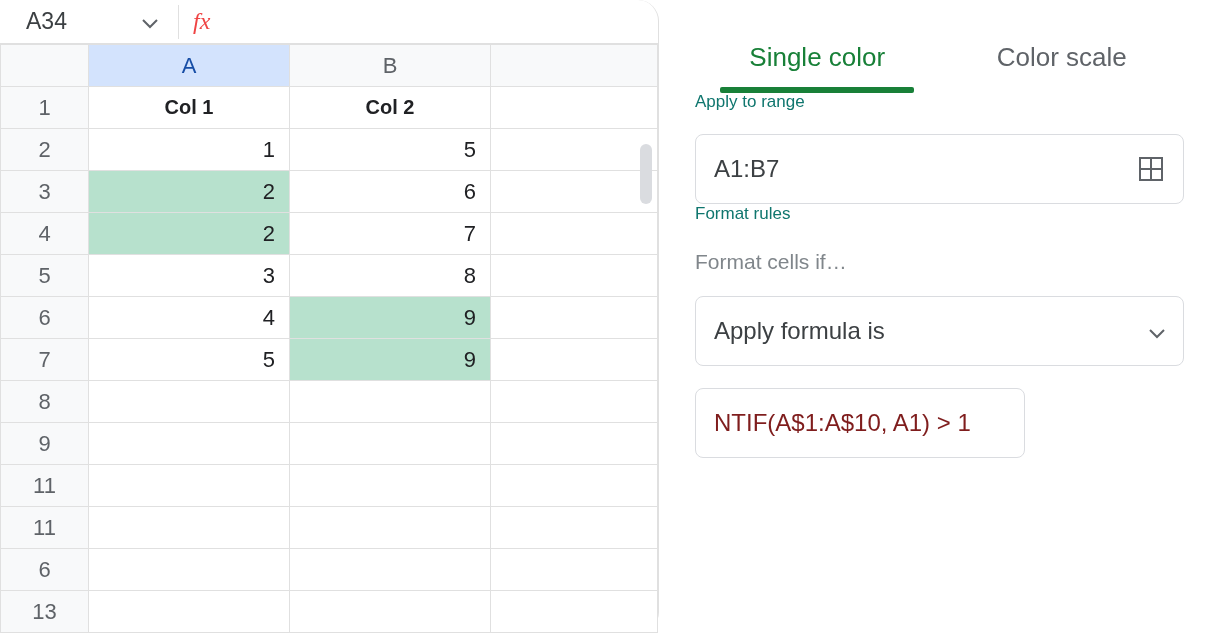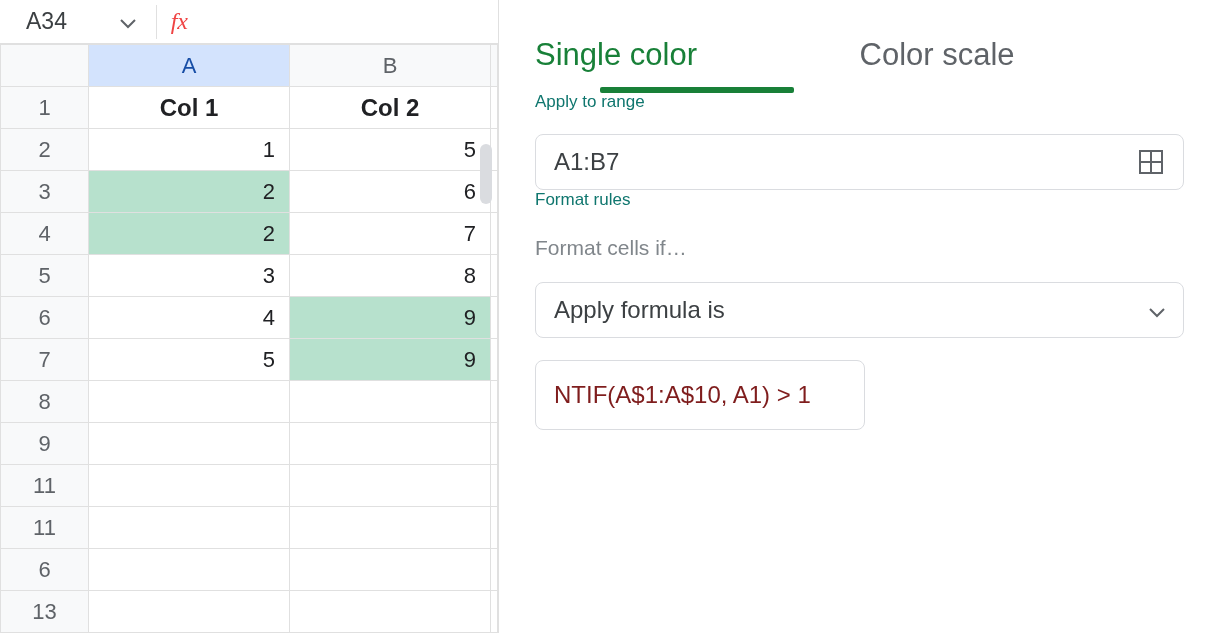--- a/index.html
+++ b/index.html
@@ -7,24 +7,25 @@
       font-family: Arial, "Helvetica Neue", Helvetica, sans-serif;
       background: #fff;
       width: 1220px;
       height: 633px;
       overflow: hidden;
       display: flex;
       color: #202124;
     }
     
     .sheet-panel {
-      width: 499px;
+      width: 659px;
       display: flex;
       flex-direction: column;
       border-right: 1px solid #e0e0e0;
+      border-radius: 21px;
     }
     .name-fx-bar {
       height: 56px;
       display: flex;
       align-items: center;
       border-bottom: 1px solid #e0e0e0;
       padding: 0 12px 0 12px;
     }
     .namebox {
       width: 152px;
@@ -94,21 +95,21 @@
     }
     td.cell {
       padding: 0 14px;
       text-align: right;
       background: #fff;
     }
     td.cell.hdr-cell {
       text-align: center;
       font-weight: 700;
       color: #202124;
-      font-size: 24px;
+      font-size: 20px;
     }
     td.cell.hl { background: #b7e1cd; }
     col.row-col { width: 88px; }
     col.data-col { width: 201px; }
     col.tail-col { width: auto; }
 
     .scroll-thumb {
       position: absolute;
       top: 100px;
       right: 6px;
@@ -126,22 +127,22 @@
       flex-direction: column;
     }
     .tabs {
       display: flex;
       height: 92px;
       align-items: flex-end;
       border-bottom: 1px solid transparent;
     }
     .tab {
       flex: 1;
-      text-align: left;
-      font-size: 31px;
+      text-align: center;
+      font-size: 26px;
       color: #5f6368;
       padding-bottom: 18px;
       cursor: pointer;
     }
     .tab.active {
       color: #188038;
       position: relative;
     }
     .tab.active::after {
       content: "";
@@ -162,21 +163,21 @@
     }
     .sub-label {
       font-size: 21px;
       color: #80868b;
       margin-top: 26px;
     }
     .field {
       margin-top: 22px;
       border: 1px solid #dadce0;
       border-radius: 8px;
-      height: 56px;
+      height: 70px;
       display: flex;
       align-items: center;
       padding: 0 18px;
       font-size: 24px;
       color: #3c4043;
       justify-content: space-between;
     }
     .field input {
       border: none;
       outline: none;

